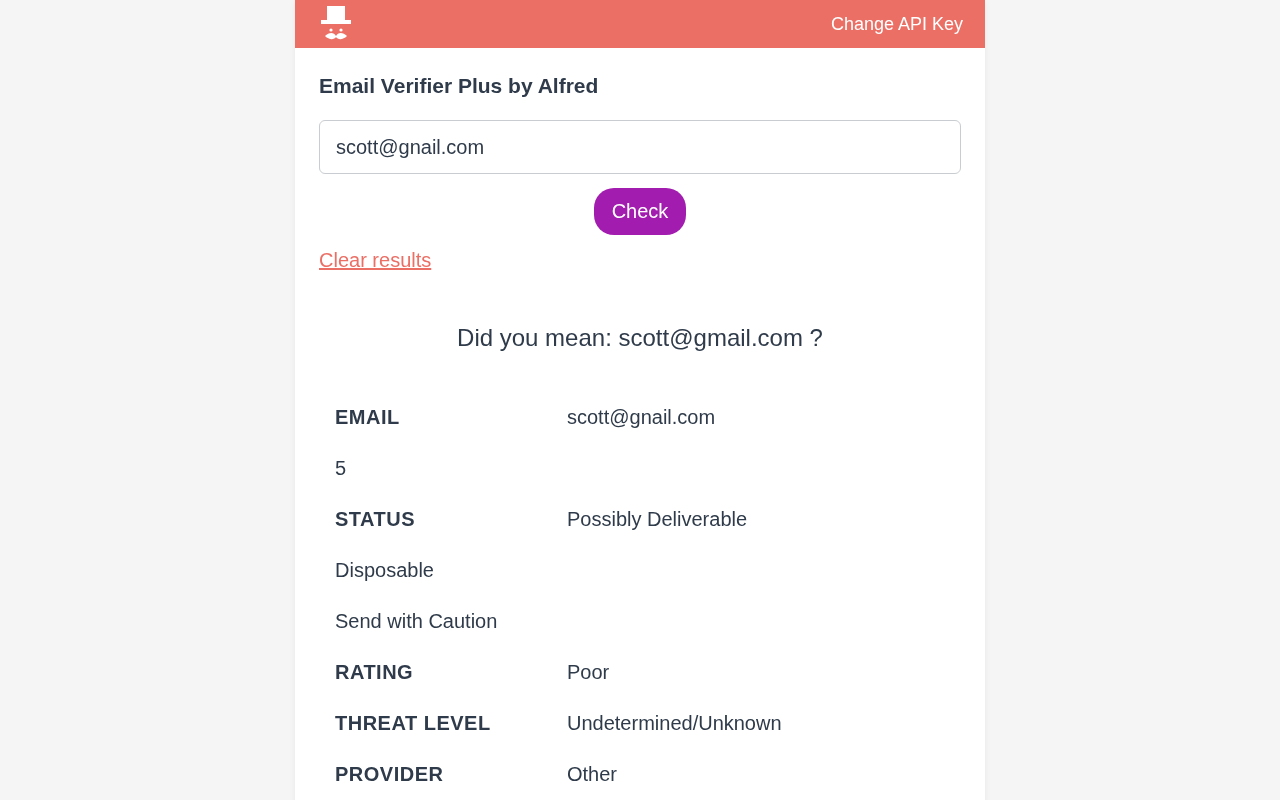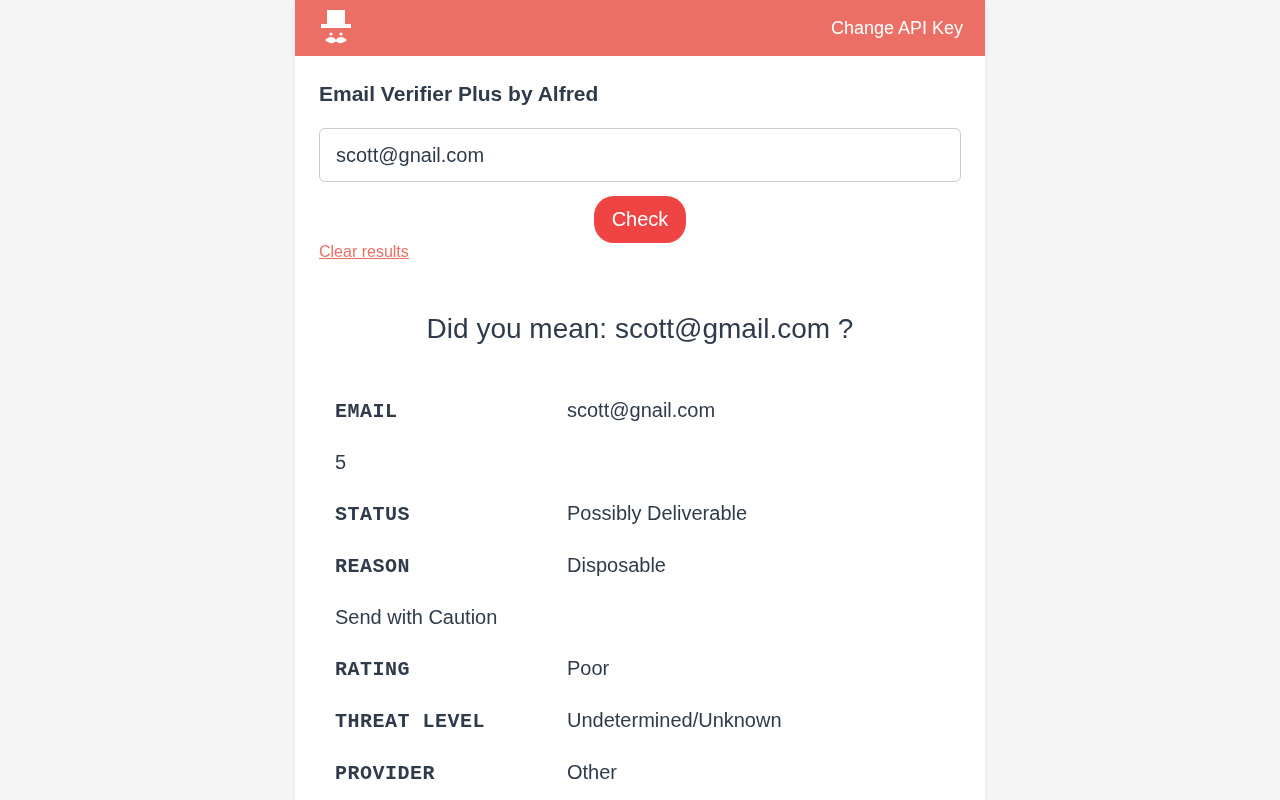--- a/index.html
+++ b/index.html
@@ -1,31 +1,31 @@
 <!DOCTYPE html>
 <html><head>
 <meta charset="utf-8">
 <style>
   * { box-sizing: border-box; margin: 0; padding: 0; }
   html, body { width: 1280px; height: 800px; font-family: "Avenir Next", "Avenir", "Segoe UI", "Helvetica Neue", Arial, sans-serif; color: #2f3b4a; background: #f5f5f5; }
   .page { width: 1280px; min-height: 800px; display: flex; justify-content: center; }
   .panel { width: 690px; background: #ffffff; box-shadow: 0 2px 6px rgba(0,0,0,0.06); }
-  .topbar { height: 56px; background: #eb6f65; display: flex; align-items: center; justify-content: space-between; padding: 0 22px; }
+  .topbar { height: 48px; background: #eb6f65; display: flex; align-items: center; justify-content: space-between; padding: 0 22px; }
   .logo { display: flex; align-items: center; }
   .api-link { color: #ffffff; font-size: 18px; cursor: pointer; font-weight: 400; }
   .content { padding: 22px 24px 40px 24px; }
   .title { font-size: 21px; font-weight: 600; color: #2f3b4a; margin-top: 4px; margin-bottom: 22px; }
   .email-input { width: 100%; height: 54px; border: 1px solid #c9cdd1; border-radius: 6px; padding: 0 16px; font-size: 20px; color: #2f3b4a; background: #fff; outline: none; }
   .check-row { display: flex; justify-content: center; margin-top: 14px; }
-  .check-btn { background: #ef4444; color: #fff; border: none; border-radius: 20px; padding: 12px 18px; font-size: 20px; cursor: pointer; font-weight: 400; }
-  .clear-link { display: inline-block; color: #eb6f65; text-decoration: underline; font-size: 16px; cursor: pointer; }
-  .suggest { text-align: center; font-size: 28px; font-weight: 500; color: #2f3b4a; margin-top: 52px; margin-bottom: 40px; }
+  .check-btn { background: #a21caf; color: #fff; border: none; border-radius: 20px; padding: 12px 18px; font-size: 20px; cursor: pointer; font-weight: 400; }
+  .clear-link { display: inline-block; margin-top: 14px; color: #eb6f65; text-decoration: underline; font-size: 20px; cursor: pointer; }
+  .suggest { text-align: center; font-size: 24px; font-weight: 500; color: #2f3b4a; margin-top: 52px; margin-bottom: 40px; }
   .result-table { width: 100%; padding: 0 16px; }
   .row { display: flex; align-items: baseline; padding: 14px 0; }
-  .row-label { width: 232px; font-size: 20px; font-weight: 700; letter-spacing: 0.5px; color: #2f3b4a; text-transform: uppercase; font-family: Liberation Mono, monospace; }
+  .row-label { width: 232px; font-size: 20px; font-weight: 700; letter-spacing: 0.5px; color: #2f3b4a; text-transform: uppercase; }
   .row-value { font-size: 20px; font-weight: 400; color: #2f3b4a; }
 </style>
 </head>
 <body>
 
 <div class="page">
   <div class="panel">
 
     <div class="topbar">
       <div class="logo">
@@ -62,21 +62,20 @@
           <div class="row-value">scott@gnail.com</div>
         </div>
         <div class="row">
           <div class="row-value">5</div>
         </div>
         <div class="row">
           <div class="row-label">STATUS</div>
           <div class="row-value">Possibly Deliverable</div>
         </div>
         <div class="row">
-          <div class="row-label">REASON</div>
           <div class="row-value">Disposable</div>
         </div>
         <div class="row">
           <div class="row-value">Send with Caution</div>
         </div>
         <div class="row">
           <div class="row-label">RATING</div>
           <div class="row-value">Poor</div>
         </div>
         <div class="row">

